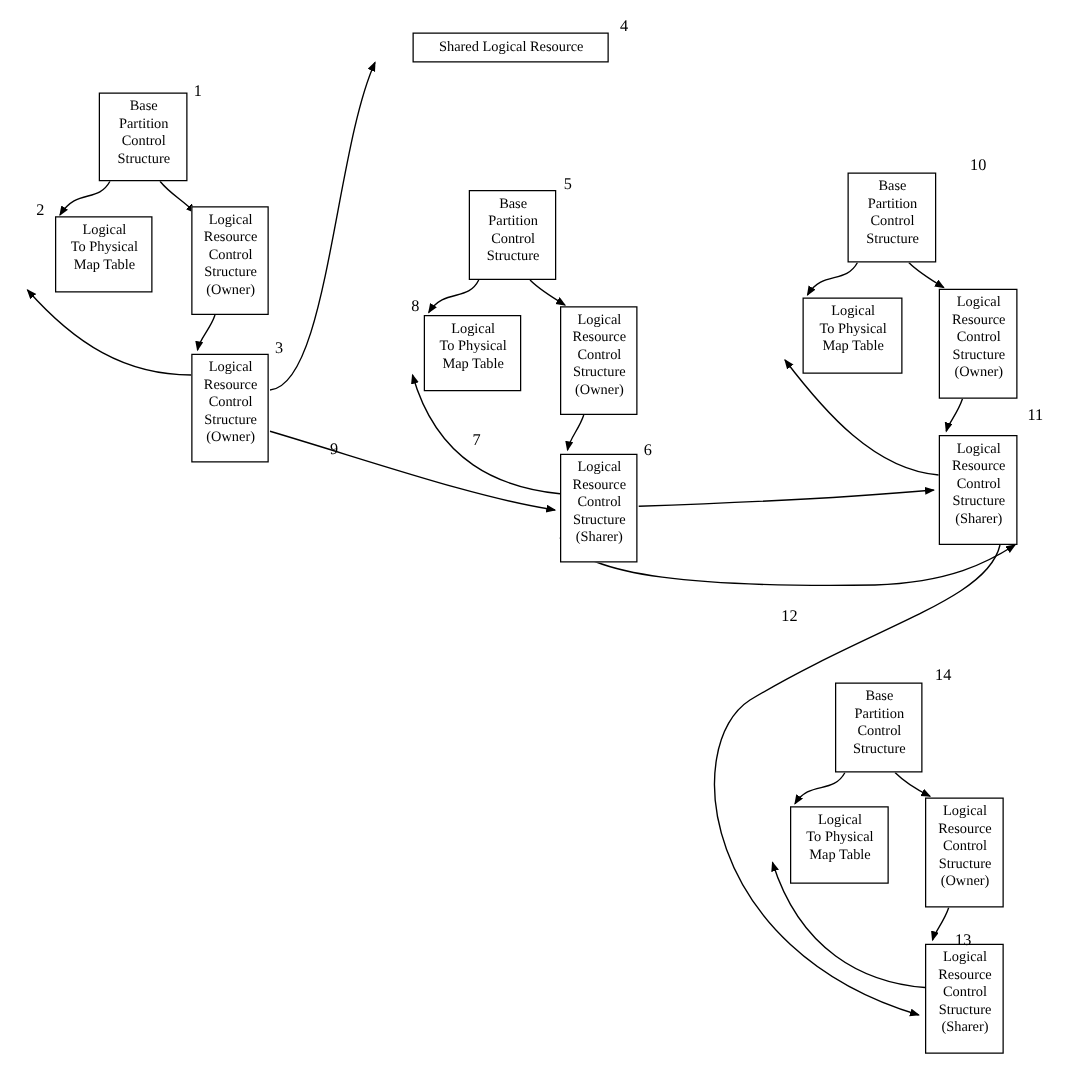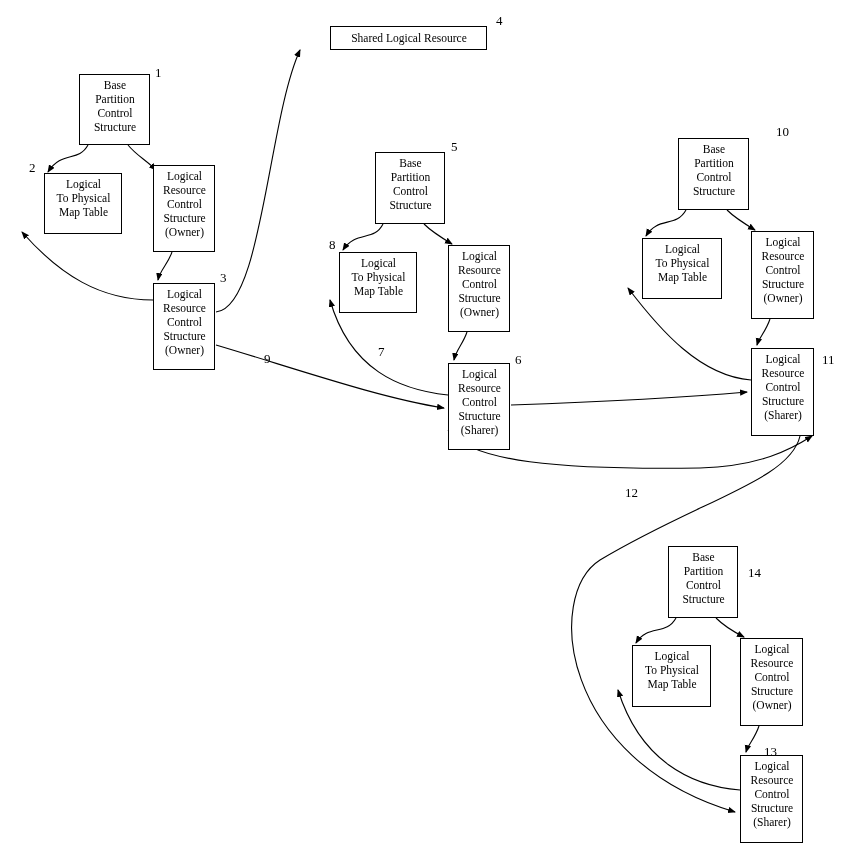--- a/index.html
+++ b/index.html
@@ -193,19 +193,19 @@
       <div class="label" style="left: 155px; top: 65px;">1</div>
       <div class="label" style="left: 29px; top: 160px;">2</div>
       <div class="label" style="left: 220px; top: 270px;">3</div>
       <div class="label" style="left: 496px; top: 13px;">4</div>
       <div class="label" style="left: 451px; top: 139px;">5</div>
       <div class="label" style="left: 515px; top: 352px;">6</div>
       <div class="label" style="left: 378px; top: 344px;">7</div>
       <div class="label" style="left: 329px; top: 237px;">8</div>
       <div class="label" style="left: 264px; top: 351px;">9</div>
       <div class="label" style="left: 758px; top: 124px; margin-left: 18px;">10</div>
-      <div class="label" style="left: 822px; top: 352px; font-family: Liberation Serif, serif;">11</div>
+      <div class="label" style="left: 822px; top: 324px; font-family: Liberation Serif, serif;">11</div>
       <div class="label" style="left: 625px; top: 485px;">12</div>
       <div class="label" style="left: 764px; top: 744px;">13</div>
-      <div class="label" style="left: 748px; top: 532px; margin-top: 33px;">14</div>
+      <div class="label" style="left: 748px; top: 532px;">14</div>
     </div>
 
 </div>
 
 </body></html>

